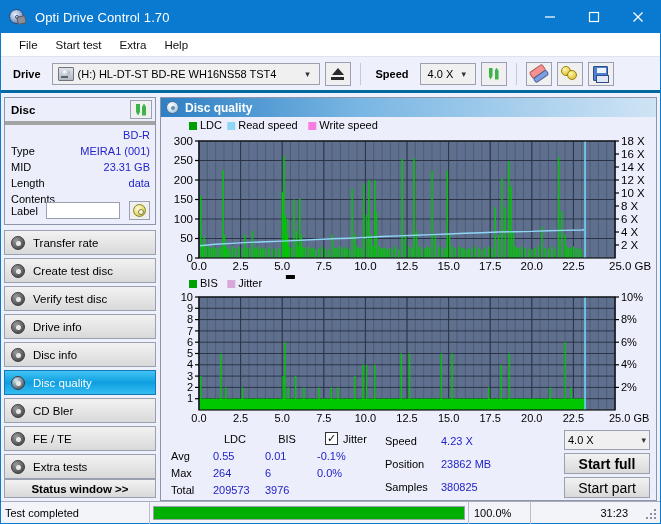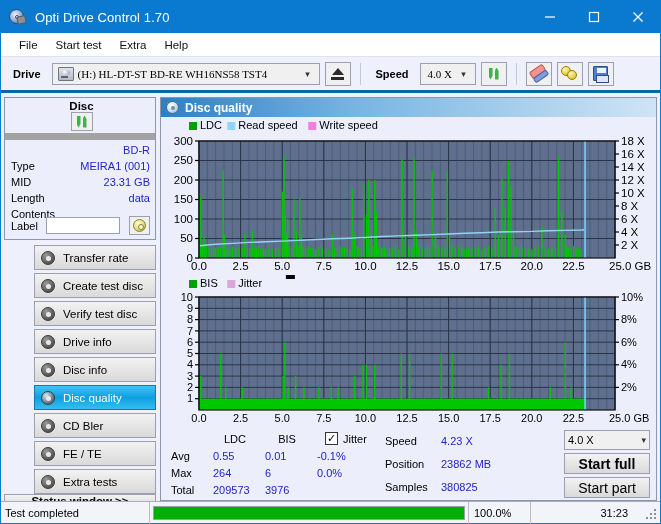--- a/index.html
+++ b/index.html
@@ -90,21 +90,21 @@
   }
   .tb-label { font-weight: bold; font-size: 11px; color: #000; padding: 0 6px 0 6px;}
   .combo {
     height: 22px;
     background: #f0f0f0;
     border: 1px solid #9aa0b0;
     display: flex; align-items: center;
     padding: 0 3px;
     font-size: 11px; color: #000;
   }
-  .combo .cb-text { flex: 1 1 auto; white-space: nowrap; overflow: hidden; padding: 0 4px; font-family: Liberation Serif, serif;}
+  .combo .cb-text { flex: 1 1 auto; white-space: nowrap; overflow: hidden; padding: 0 4px;}
   .combo .caret { width: 16px; text-align:center; color:#333; font-size:9px;}
   .combo.drive { width: 268px; }
   .combo.speed { width: 56px; }
   .combo .driveicon {
     width: 16px; height: 14px;
     margin-left: 2px;
     background: linear-gradient(#dfe2e8, #b4bac4);
     border: 1px solid #6e7581;
     border-radius: 1px;
     position: relative;
@@ -171,23 +171,22 @@
     display: flex;
     flex-direction: column;
   }
   .disc-box {
     border: 1px solid #8f95a8;
     background: #eceefb;
   }
   .disc-head {
     display:flex; align-items:center; justify-content:space-between;
     padding: 2px 3px 2px 6px;
-    border-bottom: 7px solid #a3a3a3;
+    border-bottom: 4px solid #a3a3a3;
     background: #eceefb;
-    flex-direction: column;
   }
   .disc-head .t { font-weight: bold; font-size: 11.5px; color:#000;}
   .disc-head .btn {
     width:22px;height:19px;background:#f0f0f0;border:1px solid #9aa0b0;
     display:flex;align-items:center;justify-content:center;
   }
   .disc-rows { padding: 2px 5px 4px 6px; }
   .drow { display:flex; justify-content:space-between; align-items:center; height:16px; font-size:11px;}
   .drow .k { color:#000;margin-top:32px; }
   .drow .v { color:#2323c8; }
@@ -199,21 +198,21 @@
   .label-btn {
     width:21px;height:19px;background:#f0f0f0;border:1px solid #9aa0b0;
     display:flex;align-items:center;justify-content:center;
   }
   .cd-glyph {
     width:13px;height:13px;border-radius:50%;
     background: radial-gradient(circle at 38% 32%, #fffde0 0%, #e8e07a 50%, #b8ad3c 100%);
     border:1px solid #8a8226; position:relative;
   }
   .cd-glyph::after{content:'';position:absolute;left:4px;top:4px;width:4px;height:4px;border-radius:50%;background:#f7f6ec;border:1px solid #8a8226;}
-  .navlist { margin-top: 5px; display:flex; flex-direction:column; gap:3px;margin-left:30px; }
+  .navlist { margin-top: 5px; display:flex; flex-direction:column; gap:3px; }
   .navbtn {
     height: 25px;
     background: linear-gradient(#f2f2f2, #d9d9d9);
     border: 1px solid #9aa0b0;
     display:flex; align-items:center;
     padding-left: 6px;
     gap: 8px;
     font-size: 11.5px;
     color: #000;
   }

